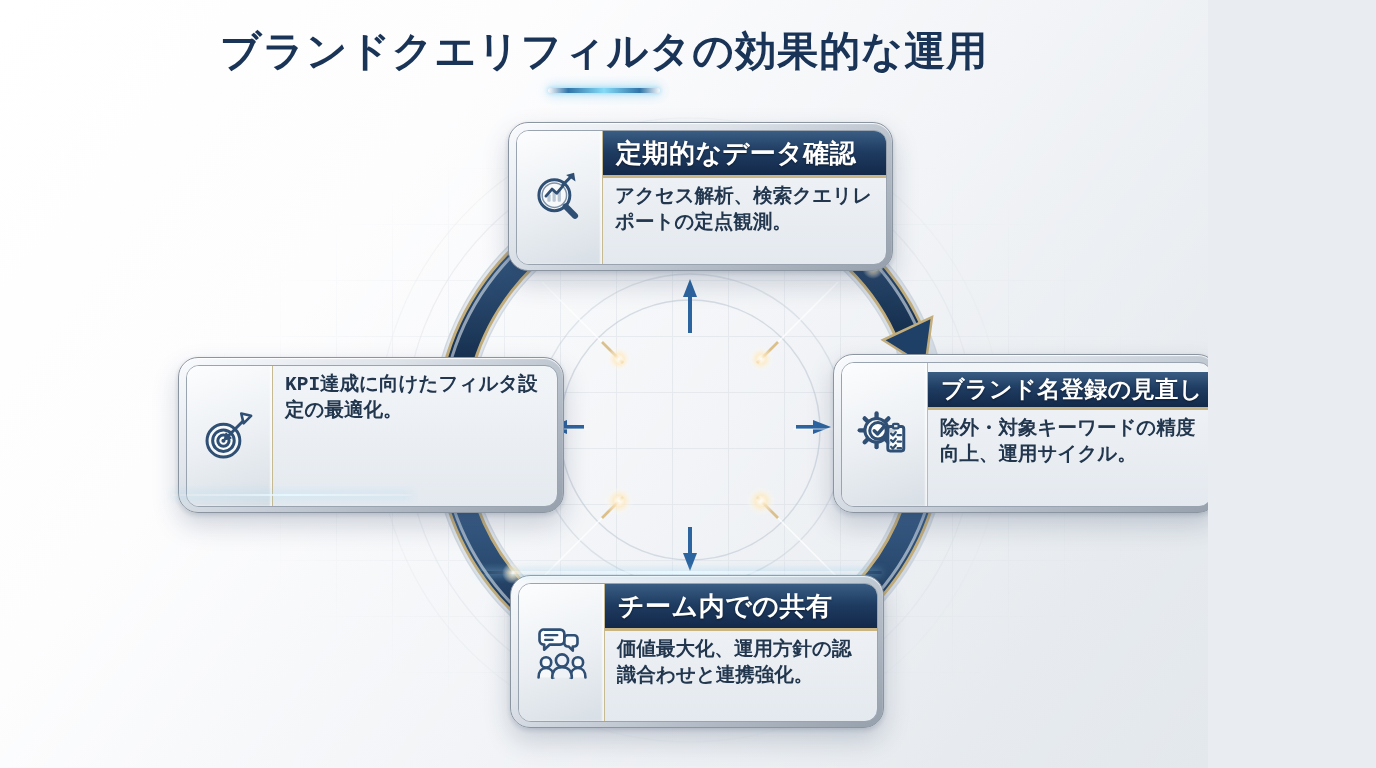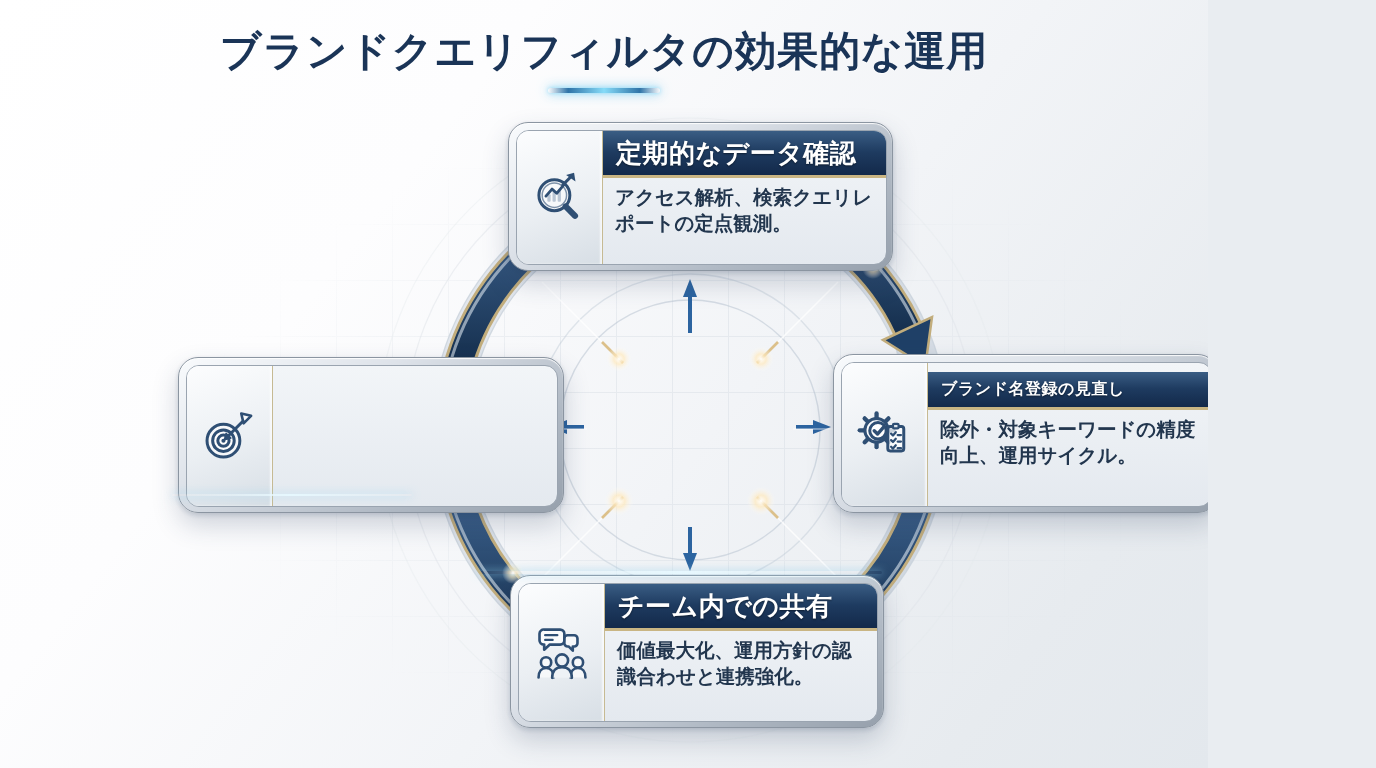--- a/index.html
+++ b/index.html
@@ -1,18 +1,18 @@
 <!DOCTYPE html>
 <html><head>
 <meta charset="utf-8">
 <style>
   html,body{margin:0;padding:0;background:#e9edf1;}
   .stage{
     position:relative;width:1208px;height:768px;overflow:hidden;
-    font-family:Liberation Serif, serif;
+    font-family:Liberation Mono, monospace;
     background:linear-gradient(128deg,#ffffff 0%,#fdfdfe 30%,#f2f4f7 58%,#e7ebef 85%,#e3e8ed 100%);
   }
   .grid-overlay{
     position:absolute;inset:0;
     background-image:linear-gradient(#ccd4dd 1px,transparent 1px),linear-gradient(90deg,#ccd4dd 1px,transparent 1px);
     background-size:56px 56px;opacity:.38;
     -webkit-mask-image:radial-gradient(ellipse 620px 400px at 690px 430px,rgba(0,0,0,.9) 30%,transparent 78%);
     mask-image:radial-gradient(ellipse 620px 400px at 690px 430px,rgba(0,0,0,.9) 30%,transparent 78%);
   }
   .page-title{
@@ -51,21 +51,21 @@
     grid-row:1/3;display:flex;align-items:center;justify-content:center;
     background:linear-gradient(160deg,#fcfdfe 0%,#ebeff3 55%,#d7dee5 100%);
     border-right:1px solid #c6ba93;box-shadow:inset -2px 0 2px rgba(255,255,255,.7);
   }
   .step-header{
     background:linear-gradient(180deg,#3a5d84 0%,#1e3b60 48%,#13294a 100%);
     color:#fff;font-weight:800;font-size:26px;letter-spacing:.5px;
     display:flex;align-items:center;padding:0 8px 0 13px;white-space:nowrap;
     border-bottom:3px solid #c9b583;text-shadow:0 1px 2px rgba(0,0,0,.45);
   }
-  .step-header.long{font-size:16px;margin-top:9px;}
+  .step-header.long{font-size:23px;margin-top:9px;}
   .step-body{
     padding:7px 10px 20px 12px;font-size:19.5px;font-weight:700;color:#22364e;line-height:1.33;
   }
   .streak{position:absolute;z-index:7;height:3px;pointer-events:none;border-radius:2px;
     background:linear-gradient(90deg,rgba(255,255,255,0),rgba(230,248,255,.95) 50%,rgba(255,255,255,0));
     box-shadow:0 0 8px rgba(150,215,245,.8);}
   .icon-svg{stroke:#2f4f74;fill:none;stroke-width:3.2;stroke-linecap:round;stroke-linejoin:round;}
 </style>
 </head>
 <body>
@@ -269,16 +269,17 @@
         <svg class="icon-svg" width="60" height="60" viewBox="0 0 64 64">
           <circle cx="25" cy="37" r="17.5" fill="rgba(255,255,255,.55)"></circle>
           <circle cx="25" cy="37" r="11.5" fill="rgba(255,255,255,.7)"></circle>
           <circle cx="25" cy="37" r="6"></circle>
           <circle cx="25" cy="37" r="2.2" fill="#2f4f74" stroke="none"></circle>
           <line x1="29" y1="33" x2="46" y2="16" stroke-width="3.2"></line>
           <path d="M26 36l7-1.8-5.2-5.2z" fill="#2f4f74" stroke-width="1.5"></path>
           <path d="M44 8l10.5 2.5-8 8L44 8z" fill="rgba(255,255,255,.6)" stroke-width="2.8"></path>
         </svg>
       </div>
+      <div class="step-body"><span>KPI達成に向けたフィルタ設定の最適化。</span></div>
     </div>
   </div>
 
 </div>
 
 </body></html>

